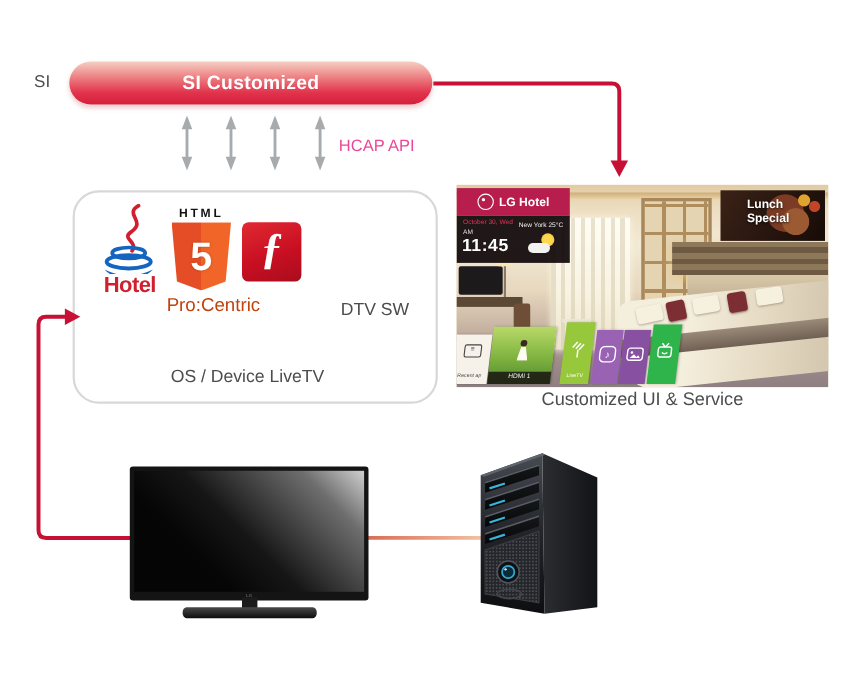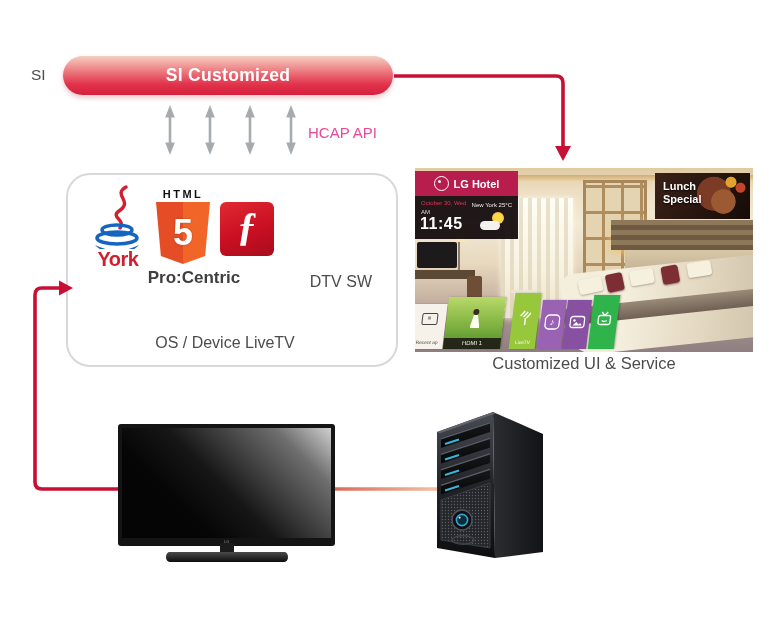--- a/index.html
+++ b/index.html
@@ -23,21 +23,21 @@
   .html-word{font-size:11px;font-weight:bold;color:#111;letter-spacing:2.5px;}
   .shield{position:absolute;left:2px;top:14px;width:54px;height:62px;
     background:linear-gradient(90deg,#e44d26 0 50%,#f16529 50% 100%);
     clip-path:polygon(0 0,100% 0,91% 87%,50% 100%,9% 87%);display:flex;align-items:center;justify-content:center;}
   .shield span{color:#fff;font-weight:bold;font-size:36px;text-shadow:0 0 2px rgba(120,40,10,.5);}
   .flash-logo{left:152px;top:27px;width:54px;height:54px;border-radius:6px;
     background:linear-gradient(160deg,#e02a33 0%,#c90f22 55%,#a80d1d 100%);
     display:flex;align-items:center;justify-content:center;}
   .flash-logo span{color:#fff;font-family:"Liberation Serif",serif;font-style:italic;font-weight:bold;font-size:40px;line-height:1;padding-bottom:6px;}
   .procentric-block{left:8px;top:93px;width:236px;text-align:center;}
-  .procentric{color:#404040;font-weight:bold;font-size:17px;}
+  .procentric{color:#c2410c;font-weight:normal;font-size:17px;}
   .mw-platform{color:#4b4c4e;font-size:15.5px;margin-top:1px;}
   .dtv{right:24px;top:98px;font-size:16px;color:#4b4c4e;}
   .osdd{left:0;right:14px;bottom:13px;text-align:center;font-size:16px;color:#4b4c4e;}
 
   
   .tvui{left:415px;top:168px;width:338px;height:184px;overflow:hidden;background:#e9dcc2;}
   .room-base{inset:0;background:linear-gradient(180deg,#e0cba3 0%,#eddec2 12%,#f3ead6 30%,#e7d8be 52%,#c5b0a0 72%,#a08e8a 86%,#8e7f82 100%);}
   .cove{left:0;top:7px;right:0;height:6px;background:linear-gradient(180deg,#caa46a,#e8d2a4);opacity:.8;}
   .room-window{left:86px;top:30px;width:72px;height:120px;
     background:repeating-linear-gradient(90deg,rgba(214,203,176,.55) 0 4px,rgba(255,255,255,0) 4px 9px),
@@ -73,21 +73,21 @@
   .ip-weather{position:absolute;right:6px;top:6px;font-size:6px;color:#eee;}
   .weather-icon{position:absolute;right:12px;top:16px;width:26px;height:18px;}
   .w-sun{position:absolute;right:2px;top:0;width:12px;height:12px;border-radius:50%;background:radial-gradient(circle,#ffd94d 40%,#f5b63a 100%);}
   .w-cloud{position:absolute;left:0;bottom:0;width:20px;height:9px;border-radius:8px;background:#f4f2ee;}
   .promo{right:3px;top:5px;width:95px;height:46px;background:
     radial-gradient(circle at 80% 20%,#e0a32e 0 6%,transparent 7%),
     radial-gradient(circle at 90% 32%,#c2452a 0 5%,transparent 6%),
     radial-gradient(circle at 72% 62%,#9c5a33 0 16%,transparent 17%),
     radial-gradient(circle at 62% 45%,#7c3b24 0 26%,transparent 27%),
     linear-gradient(120deg,#3a2217,#170b07);}
-  .promo span{position:absolute;left:8px;top:7px;color:#fff;font-weight:bold;font-size:11px;line-height:1.15;white-space:pre-line;text-shadow:0 1px 2px rgba(0,0,0,.8);}
+  .promo span{position:absolute;left:24px;top:7px;color:#fff;font-weight:bold;font-size:11px;line-height:1.15;white-space:pre-line;text-shadow:0 1px 2px rgba(0,0,0,.8);}
 
   .launcher{left:-3px;bottom:3px;height:60px;right:0;display:flex;align-items:flex-end;}
   .tile{transform:skewX(-7deg);position:relative;flex:none;box-shadow:1px 0 2px rgba(0,0,0,.25);}
   .tile-recent{width:33px;height:45px;background:#f6f1e9;text-align:center;}
   .tile-recent .rc-label{position:absolute;bottom:4px;width:100%;font-size:6px;transform:scale(.8);color:#4a4a4a;}
   .rc-tv{margin:9px auto 0;width:14px;height:10px;border:1.5px solid #444;border-radius:2px;font-size:6px;line-height:9px;color:#444;}
   .tile-hdmi{width:57px;height:52px;background:linear-gradient(180deg,#b8d968 0%,#7fb23f 55%,#4e8c2f 100%);margin-left:1px;}
   .girl-head{position:absolute;left:26px;top:12px;width:6px;height:6px;border-radius:50%;background:#3a2a20;}
   .girl-dress{position:absolute;left:24px;top:18px;width:10px;height:13px;background:#fdfdf3;clip-path:polygon(30% 0,70% 0,100% 100%,0 100%);}
   .hdmi-bar{position:absolute;left:0;bottom:0;width:100%;height:11px;background:rgba(30,24,18,.88);color:#eee;font-size:6px;text-align:center;line-height:11px;transform-origin:center;}
@@ -169,21 +169,21 @@
   <div class="abs hcap-label">HCAP API</div>
 
   <div class="abs mw-box">
     <div class="abs java-logo">
       <svg width="64" height="64" viewBox="0 0 64 64">
         <path d="M40 2 C26 10 48 16 33 26 C24 32 40 35 34 43" fill="none" stroke="#d0202f" stroke-width="3.4" stroke-linecap="round"></path>
         <ellipse cx="31" cy="45" rx="15" ry="5" fill="none" stroke="#1565c0" stroke-width="3.4"></ellipse>
         <ellipse cx="31" cy="53" rx="20" ry="6" fill="none" stroke="#1565c0" stroke-width="3.6"></ellipse>
         <path d="M9 60 q22 11 44 0 q-7 8 -22 8 t-22 -8" fill="#1565c0"></path>
       </svg>
-      <div class="java-word">York</div>
+      <div class="java-word">Hotel</div>
     </div>
     <div class="abs html5-logo">
       <div class="html-word">HTML</div>
       <div class="shield">
         <span>5</span>
       </div>
     </div>
     <div class="abs flash-logo">
       <span>ƒ</span>
     </div>

